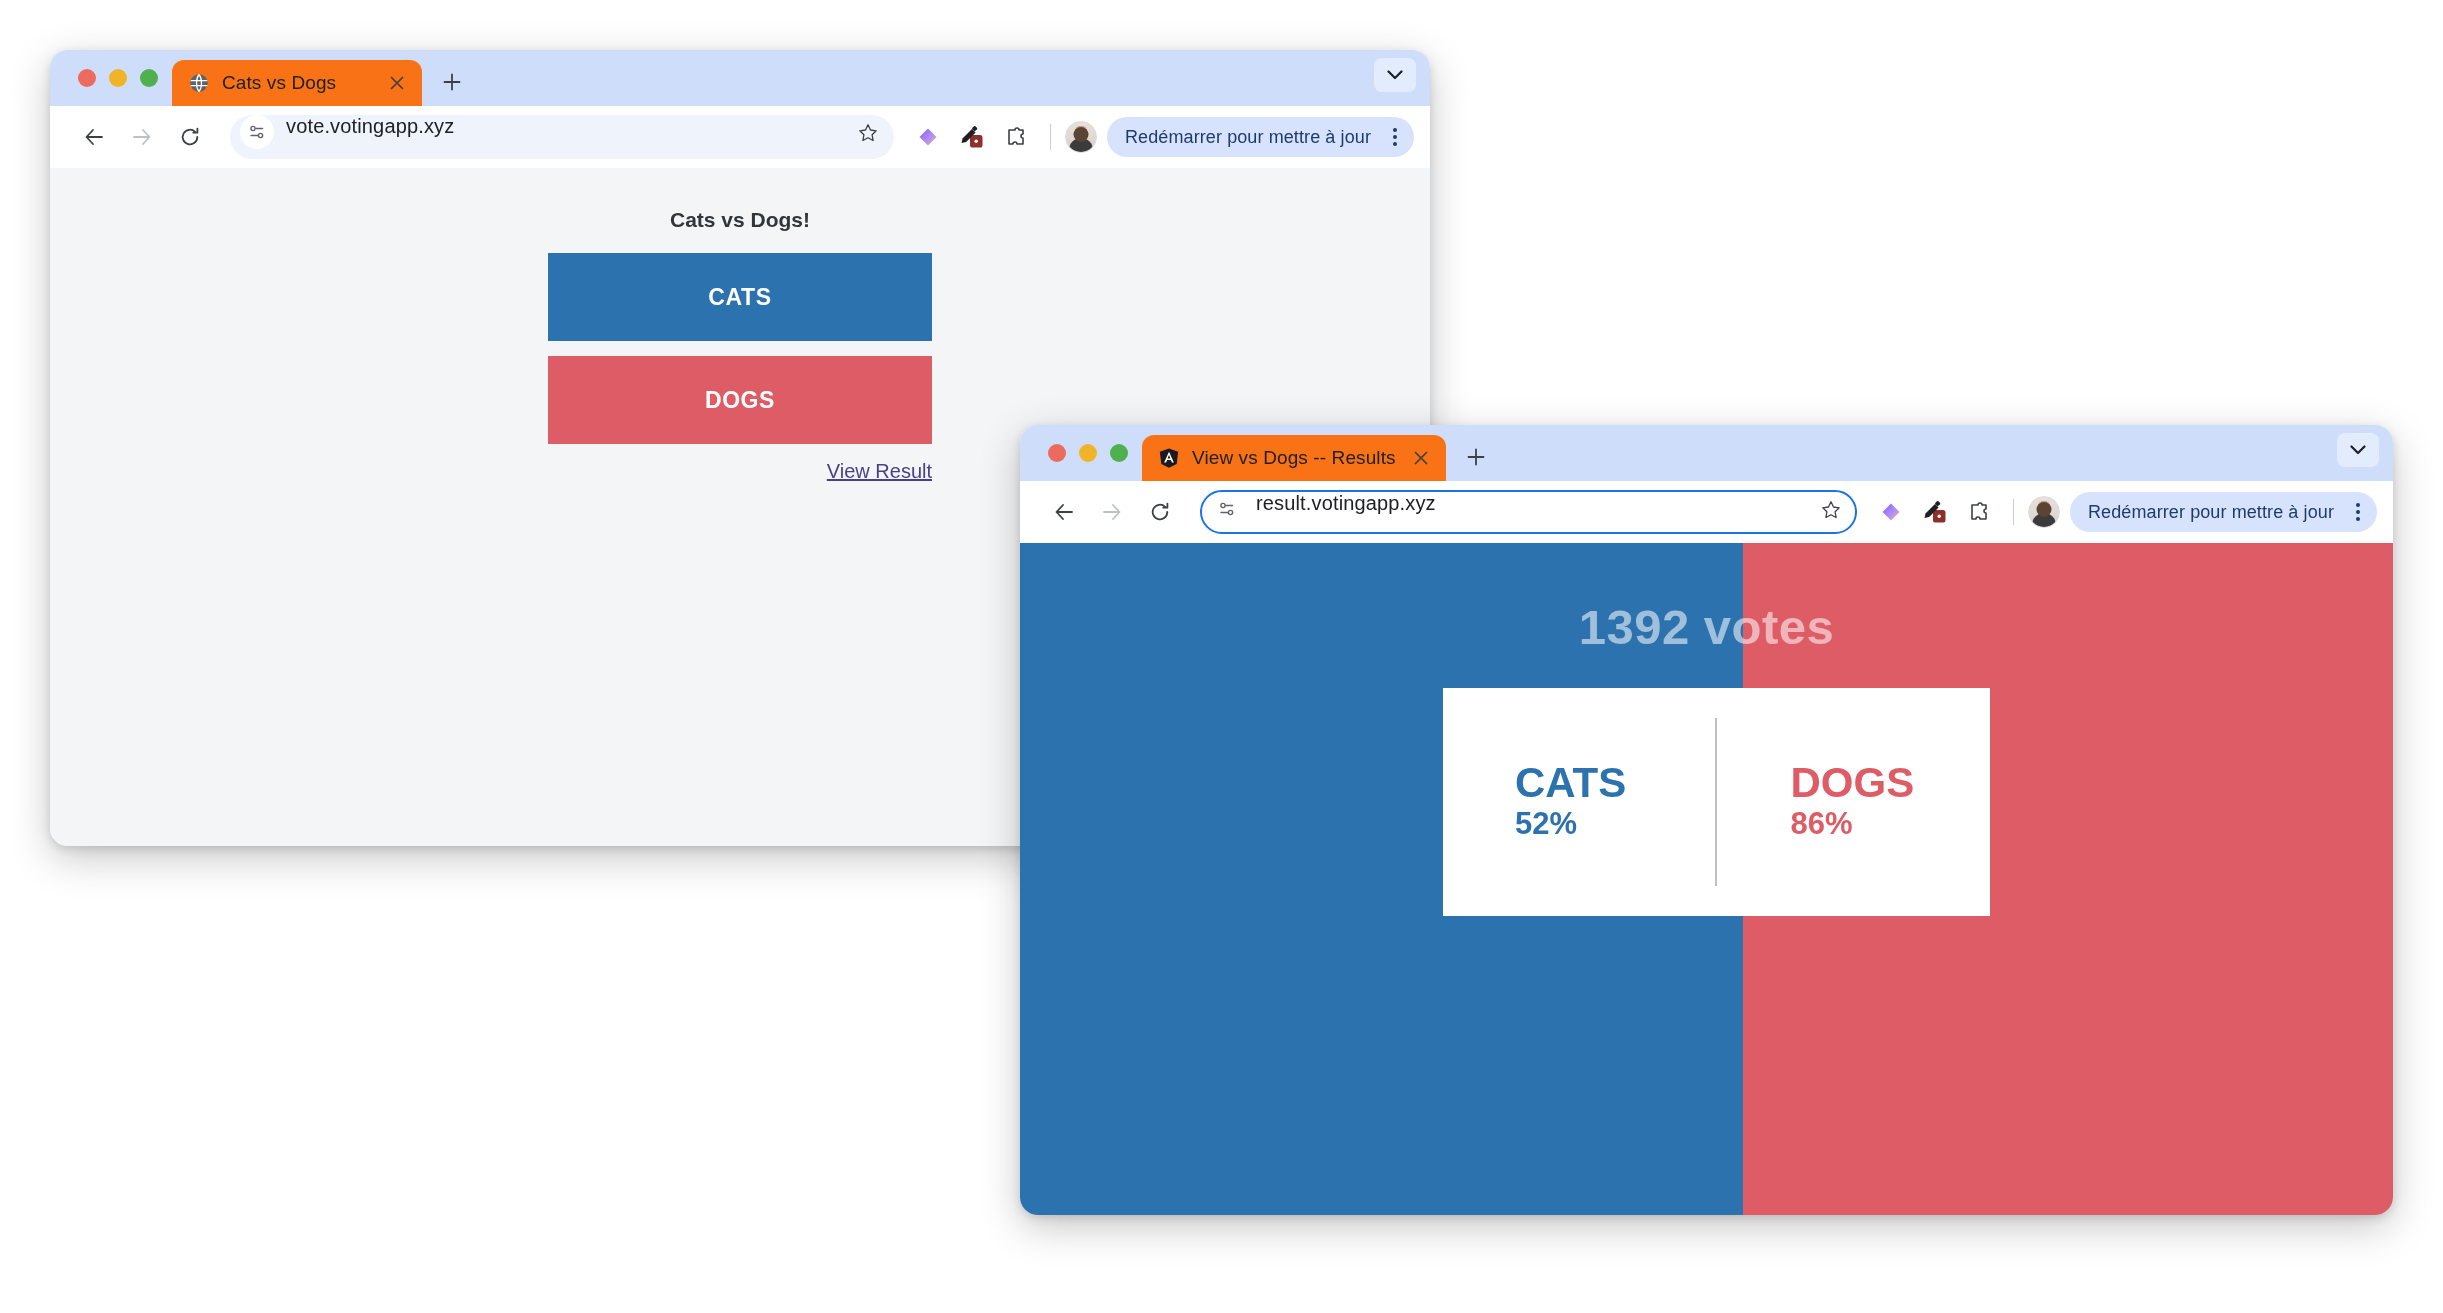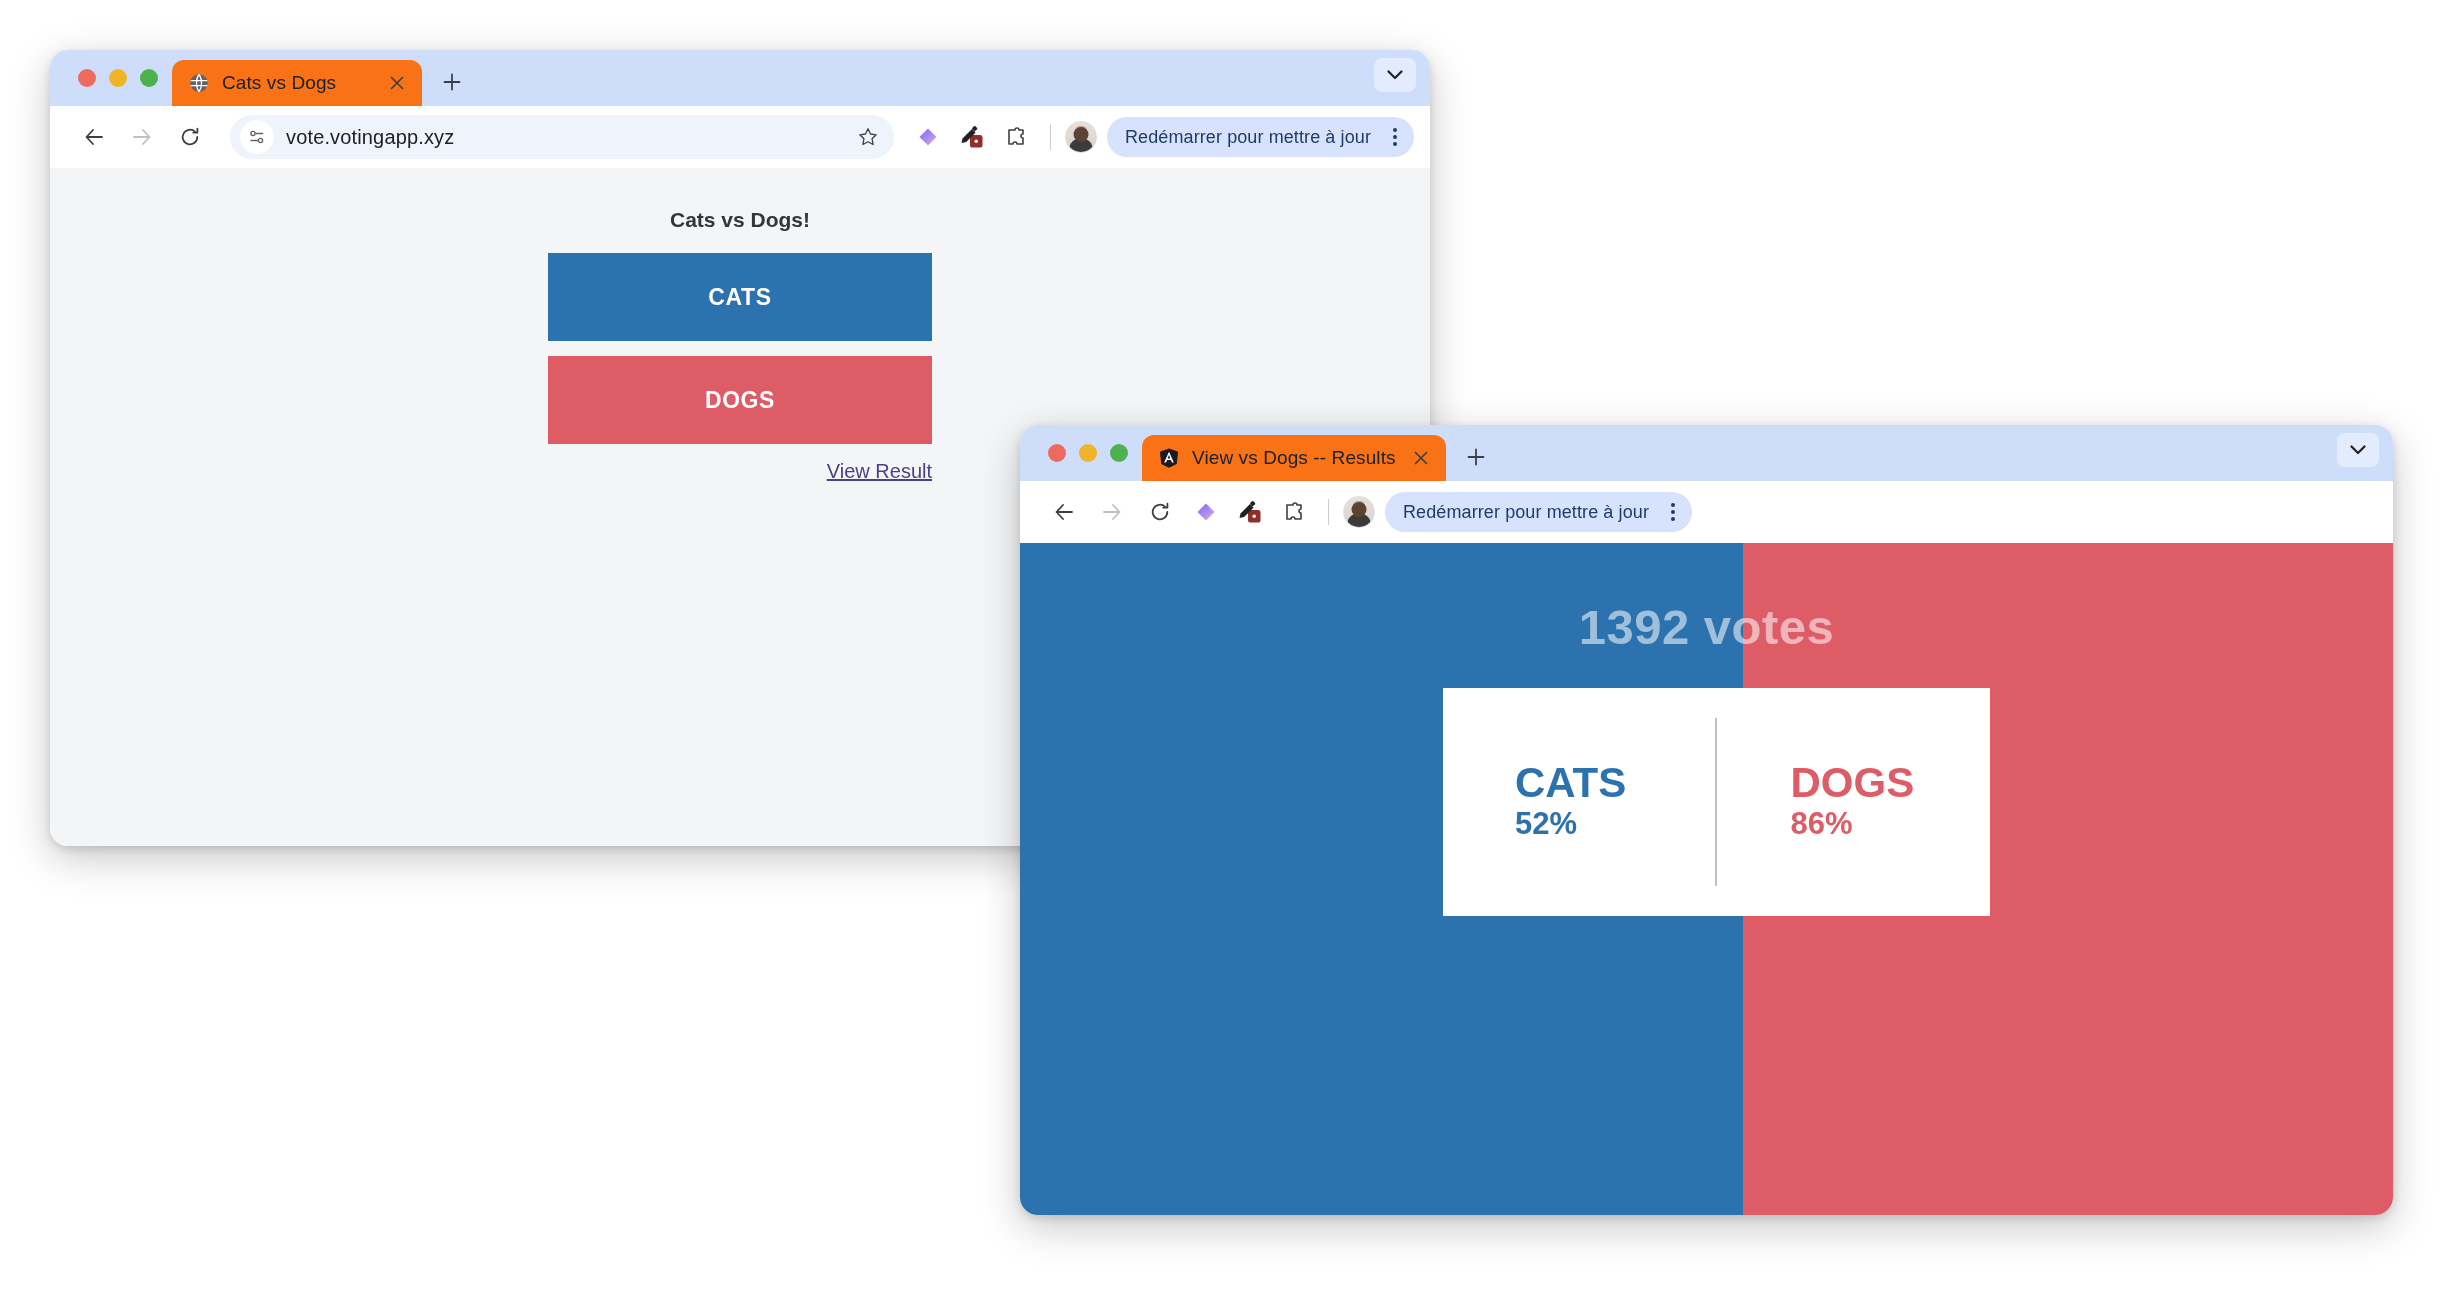--- a/index.html
+++ b/index.html
@@ -89,21 +89,21 @@
     flex: none;
   }
   .navbtn.disabled { color: #bdc1c6; }
 
   .omnibox {
     flex: 1;
     height: 44px;
     background: #eff3fb;
     border-radius: 22px;
     display: flex;
-    align-items: center;
+    align-items: flex-start;
     padding: 0 8px 0 10px;
     margin: 0 10px 0 14px;
     min-width: 0;
   }
   .omnibox.focused {
     background: #ffffff;
     border: 2.5px solid #1a73e8;
     padding: 0 6px 0 8px;
   }
   .omni-icon {
@@ -422,20 +422,36 @@
           <path d="M3 11h15M12 4l6.5 7L12 18" stroke="#bdc1c6" stroke-width="1.8" fill="none" stroke-linecap="round" stroke-linejoin="round"></path>
         </svg>
       </div>
       <div class="navbtn">
         <svg width="22" height="22" viewBox="0 0 22 22">
           <path d="M18.3 11a7.3 7.3 0 1 1-2.2-5.2" stroke="#3c4043" stroke-width="1.8" fill="none" stroke-linecap="round"></path>
           <path d="M18.4 2.6v4.1h-4.1" stroke="#3c4043" stroke-width="1.8" fill="none" stroke-linecap="round" stroke-linejoin="round"></path>
         </svg>
       </div>
 
+      <div class="omnibox focused">
+        <span class="omni-icon">
+          <svg width="20" height="20" viewBox="0 0 20 20">
+            <circle cx="6" cy="6.5" r="2.1" stroke="#5f6368" stroke-width="1.4" fill="none"></circle>
+            <path d="M9 6.5h6.5" stroke="#5f6368" stroke-width="1.4" stroke-linecap="round"></path>
+            <circle cx="13.5" cy="13.5" r="2.1" stroke="#5f6368" stroke-width="1.4" fill="none"></circle>
+            <path d="M10.5 13.5H4" stroke="#5f6368" stroke-width="1.4" stroke-linecap="round"></path>
+          </svg>
+        </span>
+        <span class="omni-url" title="Rechercher ou saisir une URL">result.votingapp.xyz</span>
+        <span class="omni-star">
+          <svg width="20" height="20" viewBox="0 0 20 20">
+            <path d="M10 1.8 12.5 7l5.7.8-4.1 4 1 5.7L10 14.8 4.9 17.5l1-5.7-4.1-4L7.5 7z" stroke="#3c4043" stroke-width="1.3" fill="none" stroke-linejoin="round"></path>
+          </svg>
+        </span>
+      </div>
 
       <div class="tb-icon">
         <svg width="24" height="24" viewBox="0 0 24 24">
           <defs>
             <linearGradient id="gg2" x1="0" y1="0" x2="1" y2="1">
               <stop offset="0%" stop-color="#8b5cf6"></stop>
                 <stop offset="50%" stop-color="#a78bfa"></stop>
               <stop offset="100%" stop-color="#f9a8a0"></stop>
             </linearGradient>
           </defs>

